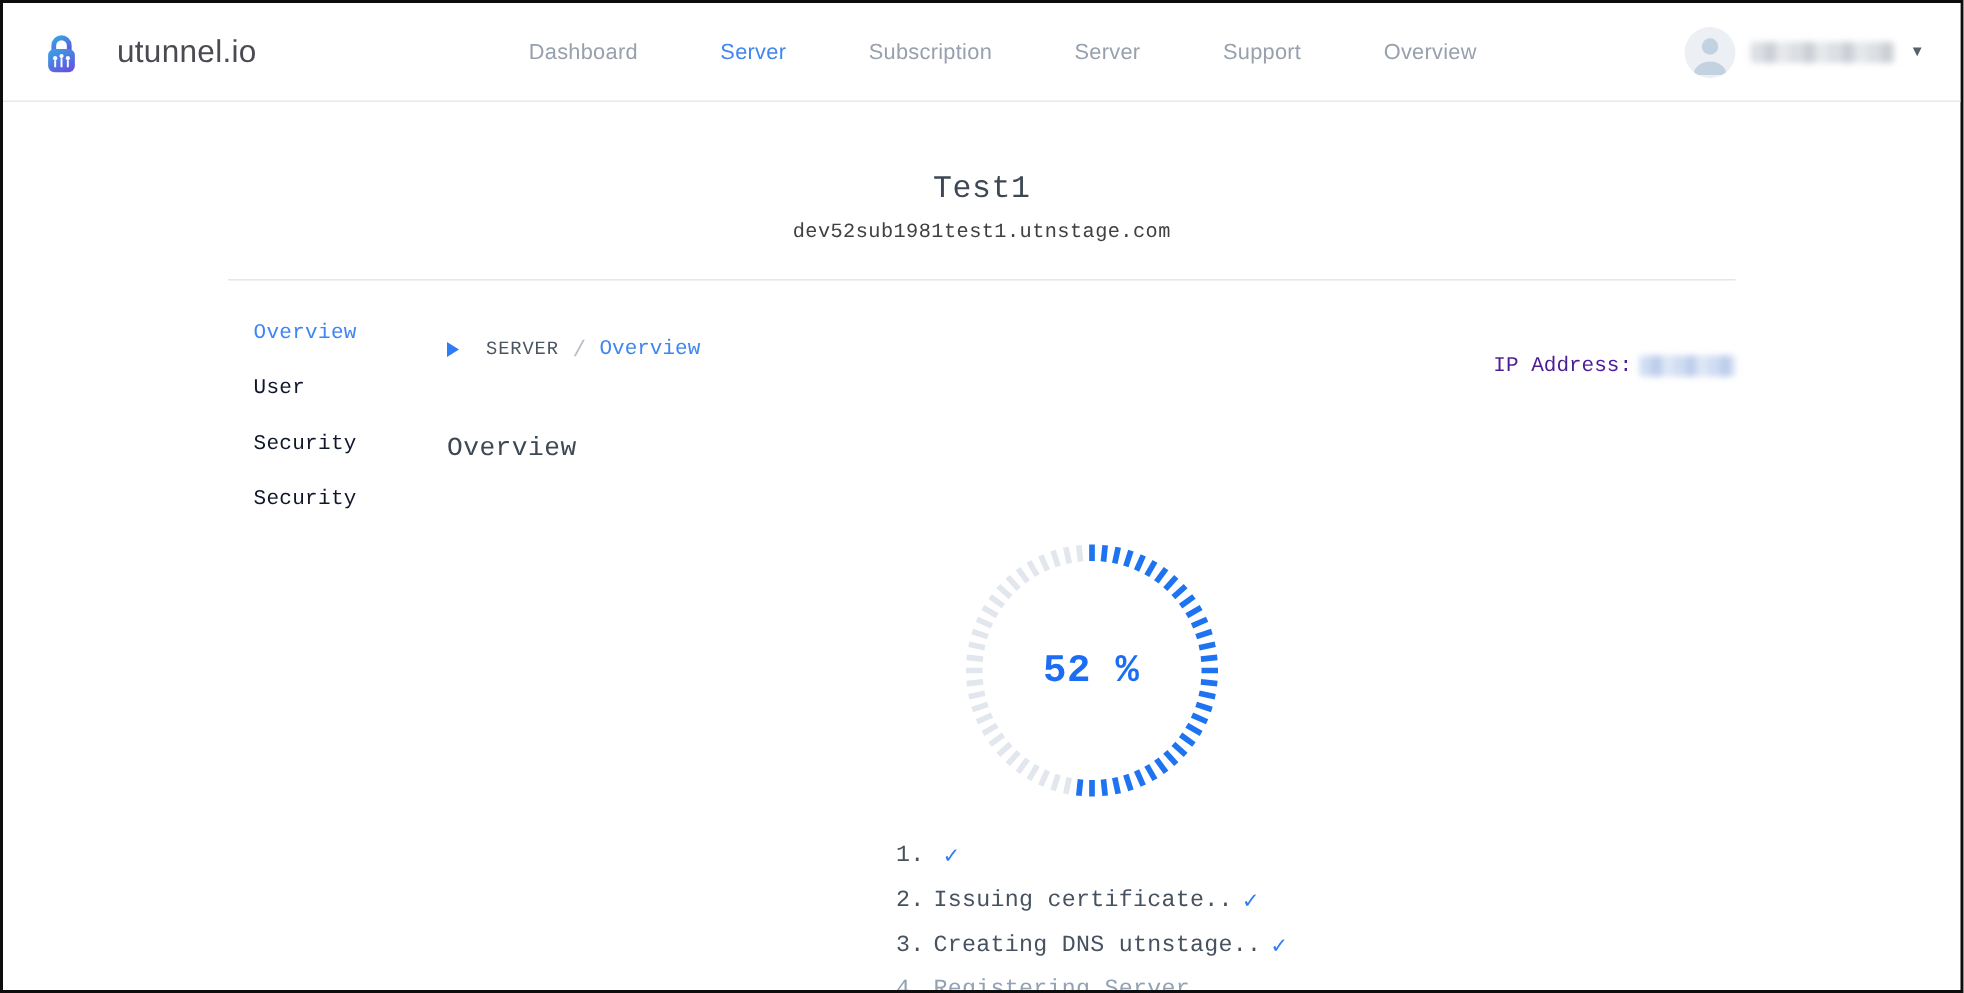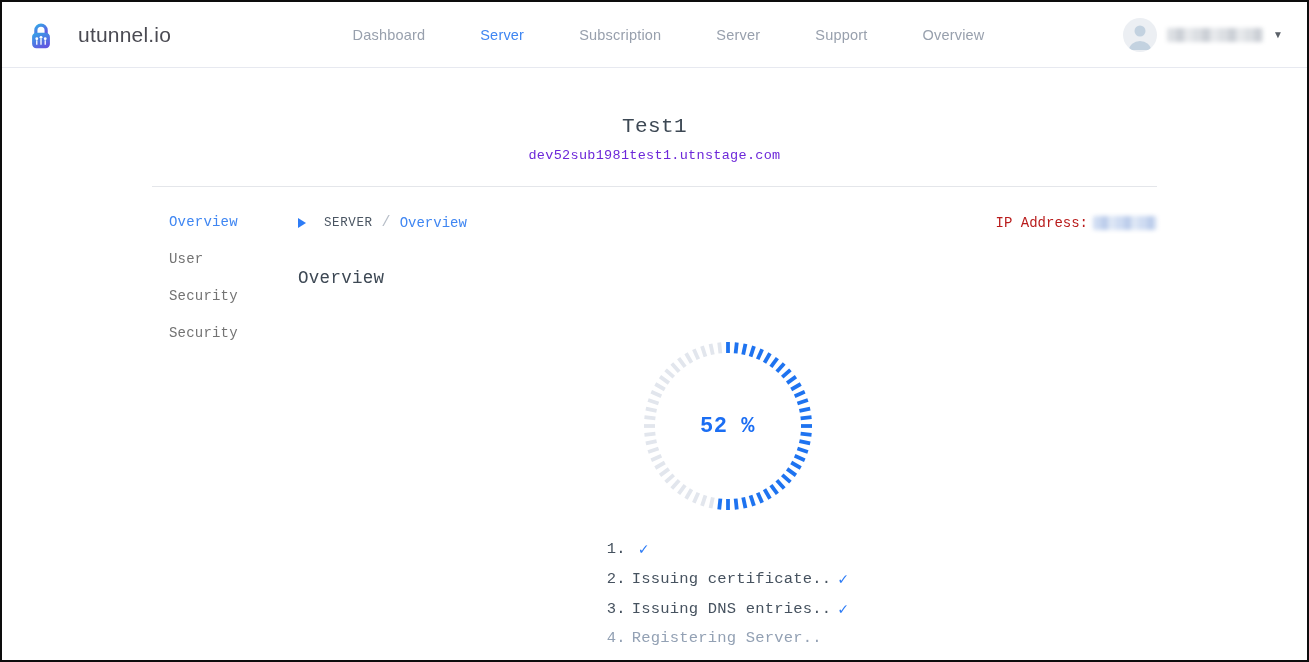--- a/index.html
+++ b/index.html
@@ -67,31 +67,31 @@
     background: repeating-linear-gradient(90deg,#dcdfe3 0 9px,#ccd0d6 9px 17px,#e6e8eb 17px 26px);
     filter: blur(2px);
   }
   .caret { color: #5a6068; font-size: 10px; line-height: 10px; }
 
   
   .container { width: 1005px; margin: 0 auto; font-family: Liberation Mono, monospace; }
 
   .server-header { text-align: center; padding-top: 47px; }
   .server-name { font-size: 21px; font-weight: 500; color: #3d4854; letter-spacing: 0.4px; }
-  .server-domain { margin-top: 10px; font-size: 13.5px; color: #6d28d9; letter-spacing: 0.3px; }
+  .server-domain { margin-top: 10px; font-size: 13.5px; color: #404040; letter-spacing: 0.3px; }
 
   .divider { border: none; border-top: 1px solid #e4e6ea; margin-top: 23px; }
 
   .content-row { display: flex; padding-top: 27px; }
 
   
   .sidebar { width: 146px; padding-left: 17px; flex-shrink: 0; }
   .side-item {
     font-size: 14px;
-    color: #737373;
+    color: #0f172a;
     margin-bottom: 21px;
     cursor: pointer;
     letter-spacing: 0.2px;
   }
   .side-item.active { color: #3f86f2; }
 
   
   .main-col { flex: 1; }
 
   .breadcrumb-row { display: flex; align-items: center; }
@@ -100,21 +100,21 @@
     border-left: 8px solid #2e7cf6;
     border-top: 5.5px solid transparent;
     border-bottom: 5.5px solid transparent;
     margin-right: 18px;
     cursor: pointer;
   }
   .crumb-section { font-size: 12.5px; font-weight: 500; color: #4a5562; letter-spacing: 0.6px; }
   .crumb-sep { color: #b7bec8; font-size: 15px; margin: 0 9px; }
   .crumb-page { font-size: 14px; color: #3f86f2; cursor: pointer; }
 
-  .ip-wrap { margin-left: auto; display: flex; align-items: center; font-size: 14px; color: #b91c1c; }
+  .ip-wrap { margin-left: auto; display: flex; align-items: center; font-size: 14px; color: #4c1d95; margin-top: 22px; }
   .redacted-ip {
     width: 64px; height: 14px;
     margin-left: 5px;
     border-radius: 2px;
     background: repeating-linear-gradient(90deg,#cfdcf2 0 8px,#bccdeb 8px 15px,#dde6f5 15px 23px);
     filter: blur(2px);
   }
 
   .section-heading {
     margin-top: 37px;
@@ -127,21 +127,21 @@
   
   .progress-wrap {
     width: 176px; height: 176px;
     margin: 50px auto 0;
     position: relative;
   }
   .progress-pct {
     position: absolute;
     top: 50%; left: 50%;
     transform: translate(-50%, -50%);
-    font-size: 22px;
+    font-size: 26px;
     font-weight: 700;
     color: #1b6ef3;
     letter-spacing: 0.5px;
     white-space: nowrap;
   }
 
   
   .steps { list-style: none; width: fit-content; margin: 25px auto 0; }
   .step {
     font-size: 15.5px;
@@ -307,21 +307,21 @@
             <span class="step-num">1.</span>
             <span class="step-check">✓</span>
           </li>
           <li class="step done">
             <span class="step-num">2.</span>
             <span class="step-text">Issuing certificate..</span>
             <span class="step-check">✓</span>
           </li>
           <li class="step done">
             <span class="step-num">3.</span>
-            <span class="step-text">Issuing DNS entries..</span>
+            <span class="step-text">Creating DNS utnstage..</span>
             <span class="step-check">✓</span>
           </li>
           <li class="step">
             <span class="step-num">4.</span>
             <span class="step-text">Registering Server..</span>
             <span class="step-check"></span>
           </li>
         </ol>
       </div>
     </div>

